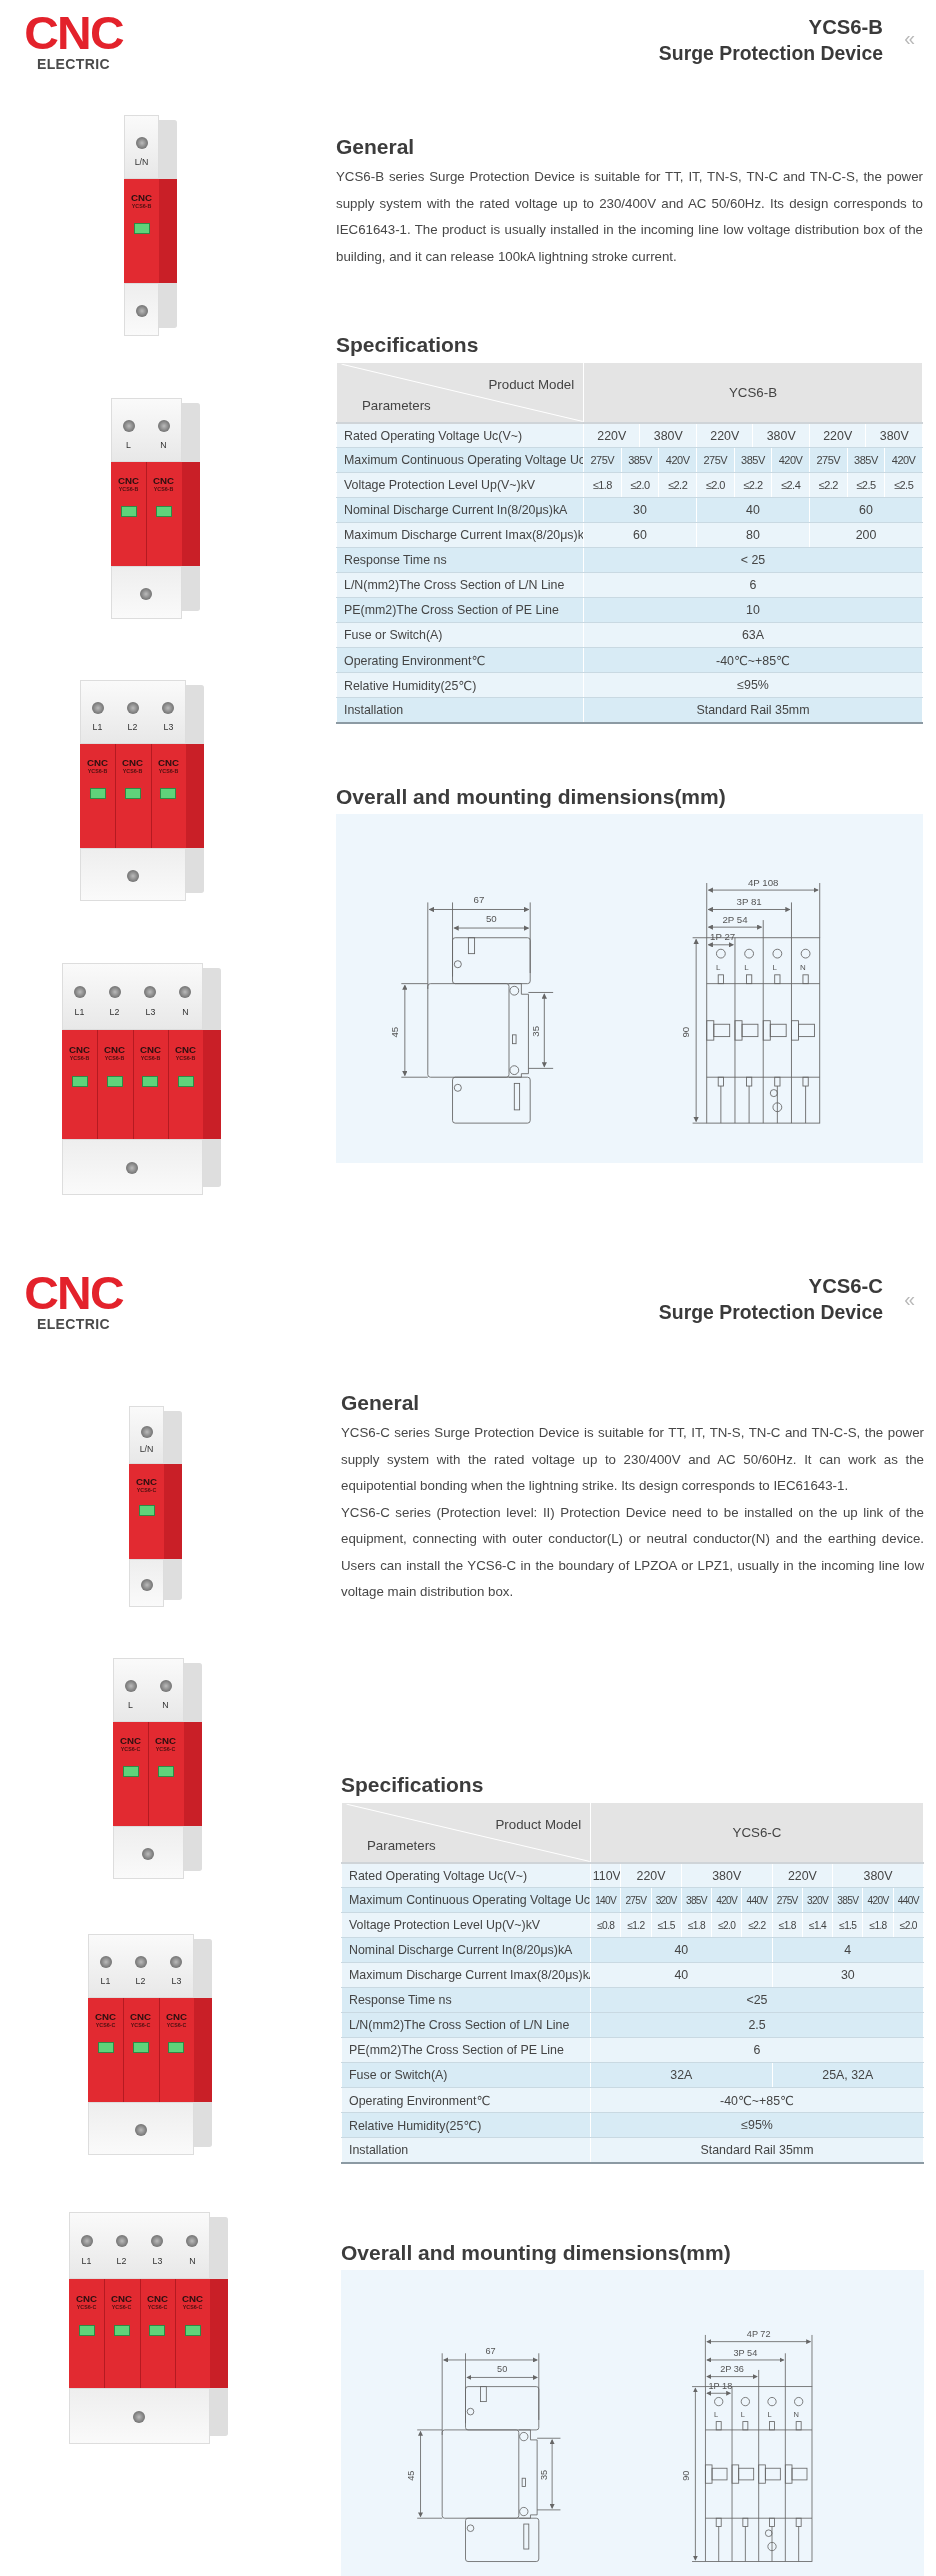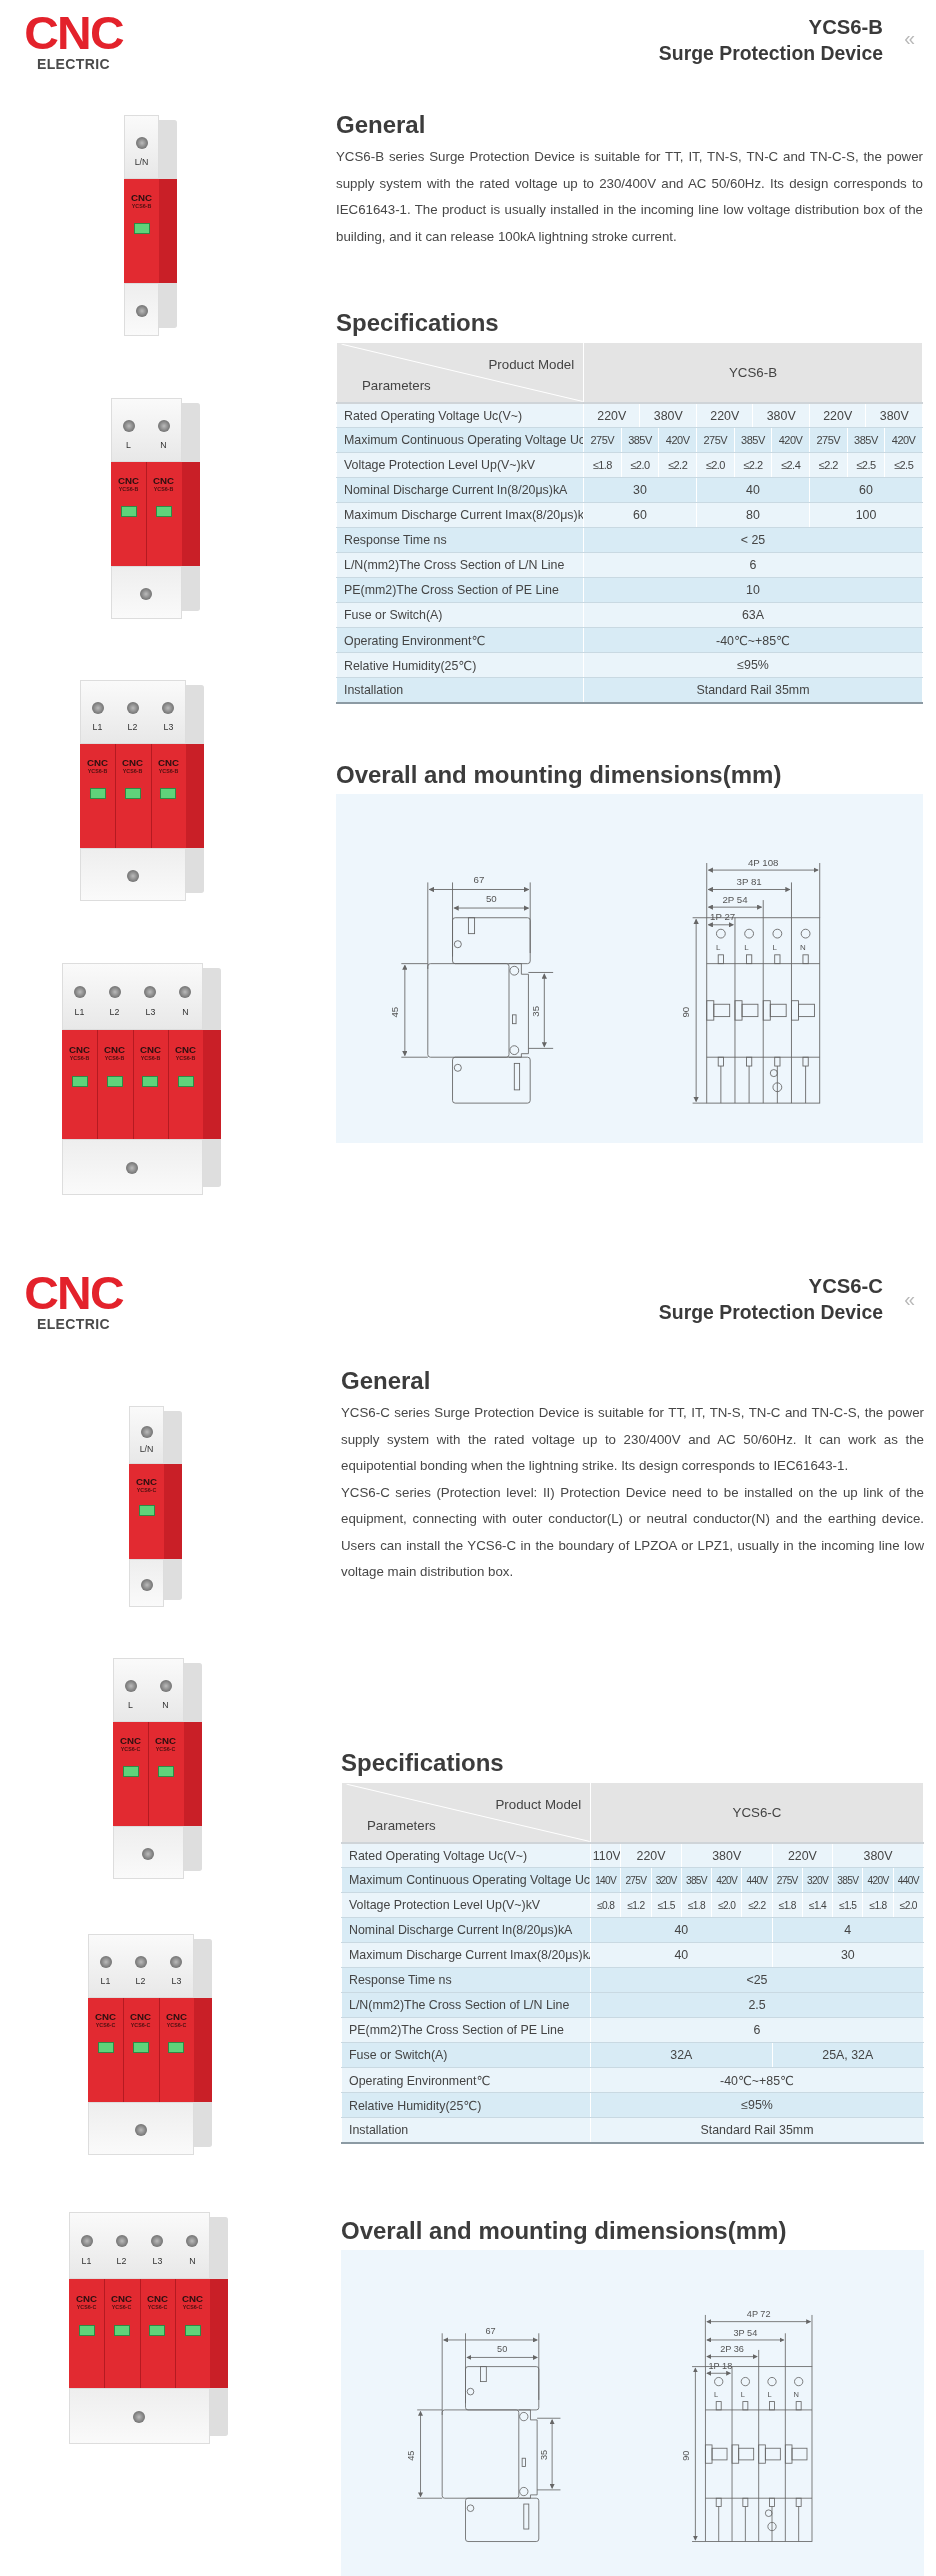--- a/index.html
+++ b/index.html
@@ -11,21 +11,21 @@
   .logo { position: absolute; left: 7px; width: 133px; text-align: center; }
   .logo-cnc { font-family: "Liberation Sans", sans-serif; font-weight: 700; font-size: 48px; letter-spacing: -1.8px; color: #e3222b; line-height: 44px; transform: scaleY(0.95); }
   .logo-sub { font-family: "Liberation Sans", sans-serif; font-weight: 700; font-size: 14px; color: #4b4b4b; line-height: 16px; letter-spacing: 0.4px; }
 
   .titlebox { position: absolute; right: 53px; text-align: right; }
   .model-title { font-weight: 700; font-size: 20.3px; color: #3a3a3a; line-height: 26.5px; }
   .device-title { font-weight: 700; font-size: 19.4px; color: #3a3a3a; line-height: 25px; }
   .back-chevrons { position: absolute; right: 21px; font-size: 19.4px; color: #b8b8b8; }
 
   .content { position: absolute; left: 336px; width: 587px; }
-  .section-h { font-weight: 700; font-size: 24px; color: #3c3c3c; margin-bottom: 5.3px; }
+  .section-h { font-weight: 700; font-size: 21px; color: #3c3c3c; margin-bottom: 5.3px; margin-top: 24px; }
   .para { font-size: 13.3px; line-height: 26.5px; text-align: justify; color: #474747; }
 
   table.spec { width: 587px; border-collapse: collapse; font-size: 12.4px; color: #444; table-layout: fixed; }
   table.spec th, table.spec td { border: 0.9px solid #ffffff; }
   table.spec .hdr-left { position: relative; height: 60px; background: #e4e4e4; border-bottom: 2.7px solid #cfd4d8; }
   table.spec .hdr-right { background: #e4e4e4; text-align: center; font-weight: 400; font-size: 13.3px; border-bottom: 2.7px solid #cfd4d8; }
   .hdr-pm { position: absolute; right: 8.8px; top: 14px; font-weight: 400; font-size: 13.3px; }
   .hdr-params { position: absolute; left: 25px; bottom: 8.8px; font-weight: 400; font-size: 13.3px; }
   .diag { position: absolute; left: 0; top: 0; width: 100%; height: 100%; }
   table.spec td { height: 25px; padding: 0 1.8px; white-space: nowrap; overflow: hidden; }
@@ -223,21 +223,21 @@
           <tr class="r1">
             <td class="p">Nominal Discharge Current In(8/20μs)kA</td>
             <td class="v" colspan="6">30</td>
             <td class="v" colspan="6">40</td>
             <td class="v" colspan="6">60</td>
           </tr>
           <tr class="r0">
             <td class="p">Maximum Discharge Current Imax(8/20μs)kA</td>
             <td class="v" colspan="6">60</td>
             <td class="v" colspan="6">80</td>
-            <td class="v" colspan="6">100</td>
+            <td class="v" colspan="6">200</td>
           </tr>
           <tr class="r1">
             <td class="p">Response Time ns</td>
             <td class="v" colspan="18">&lt; 25</td>
           </tr>
           <tr class="r0">
             <td class="p">L/N(mm2)The Cross Section of L/N Line</td>
             <td class="v" colspan="18">6</td>
           </tr>
           <tr class="r1">

